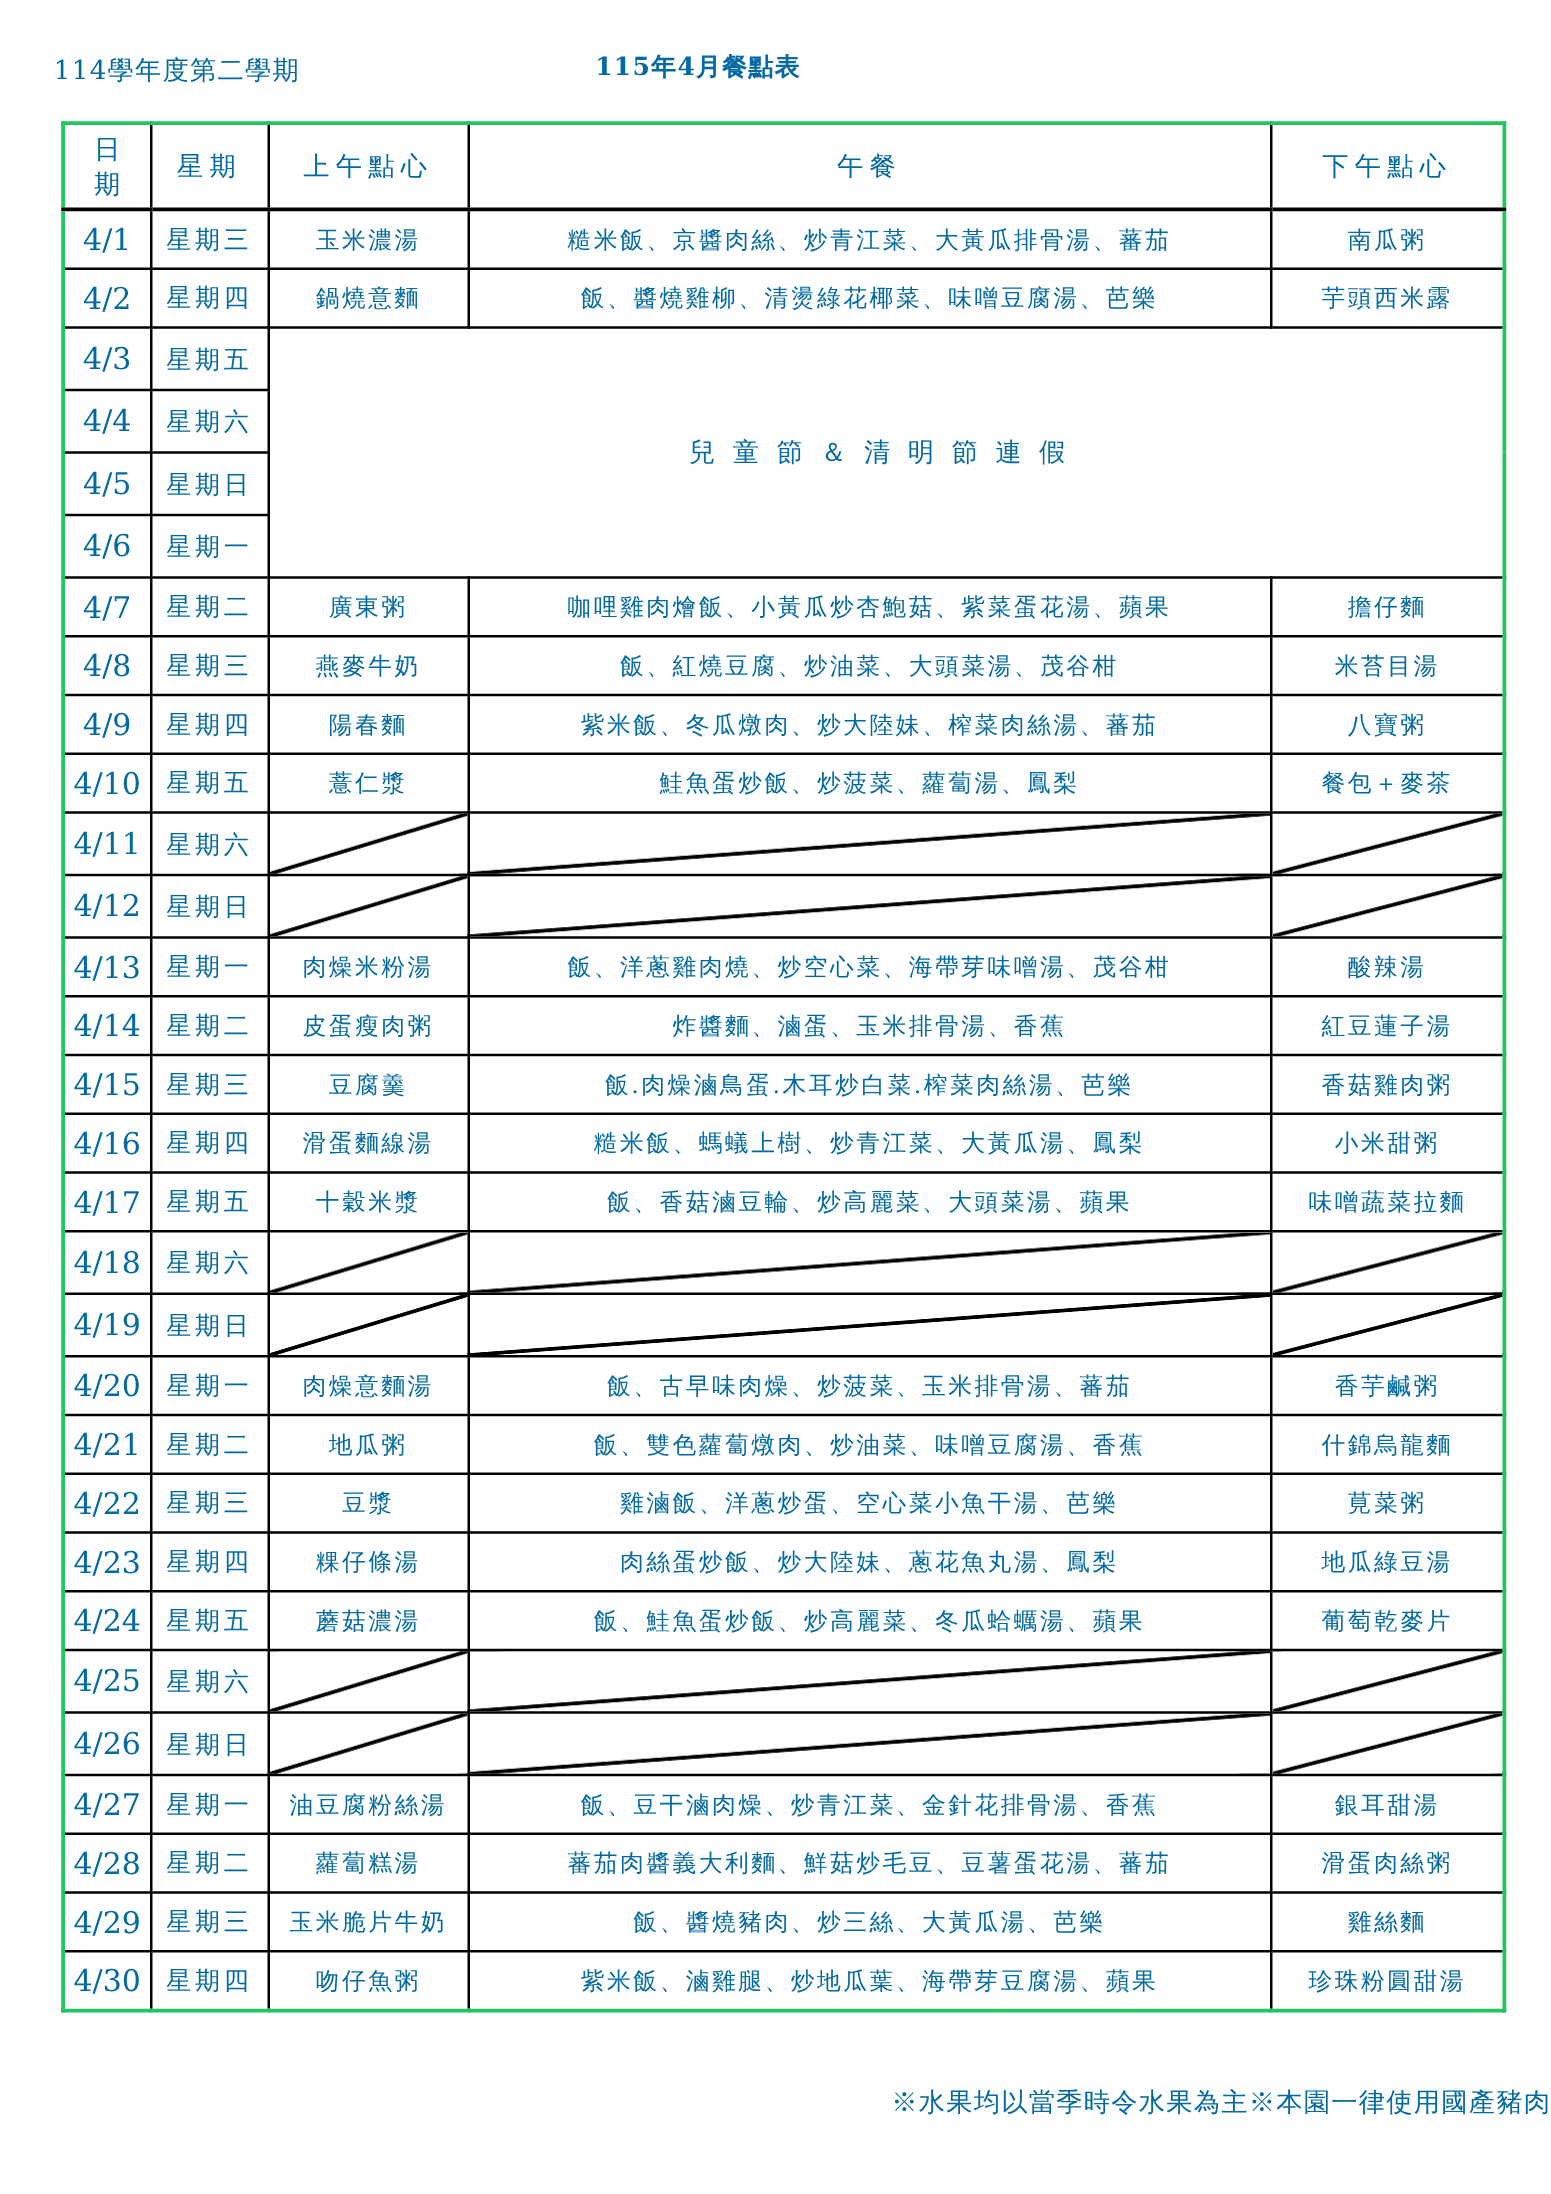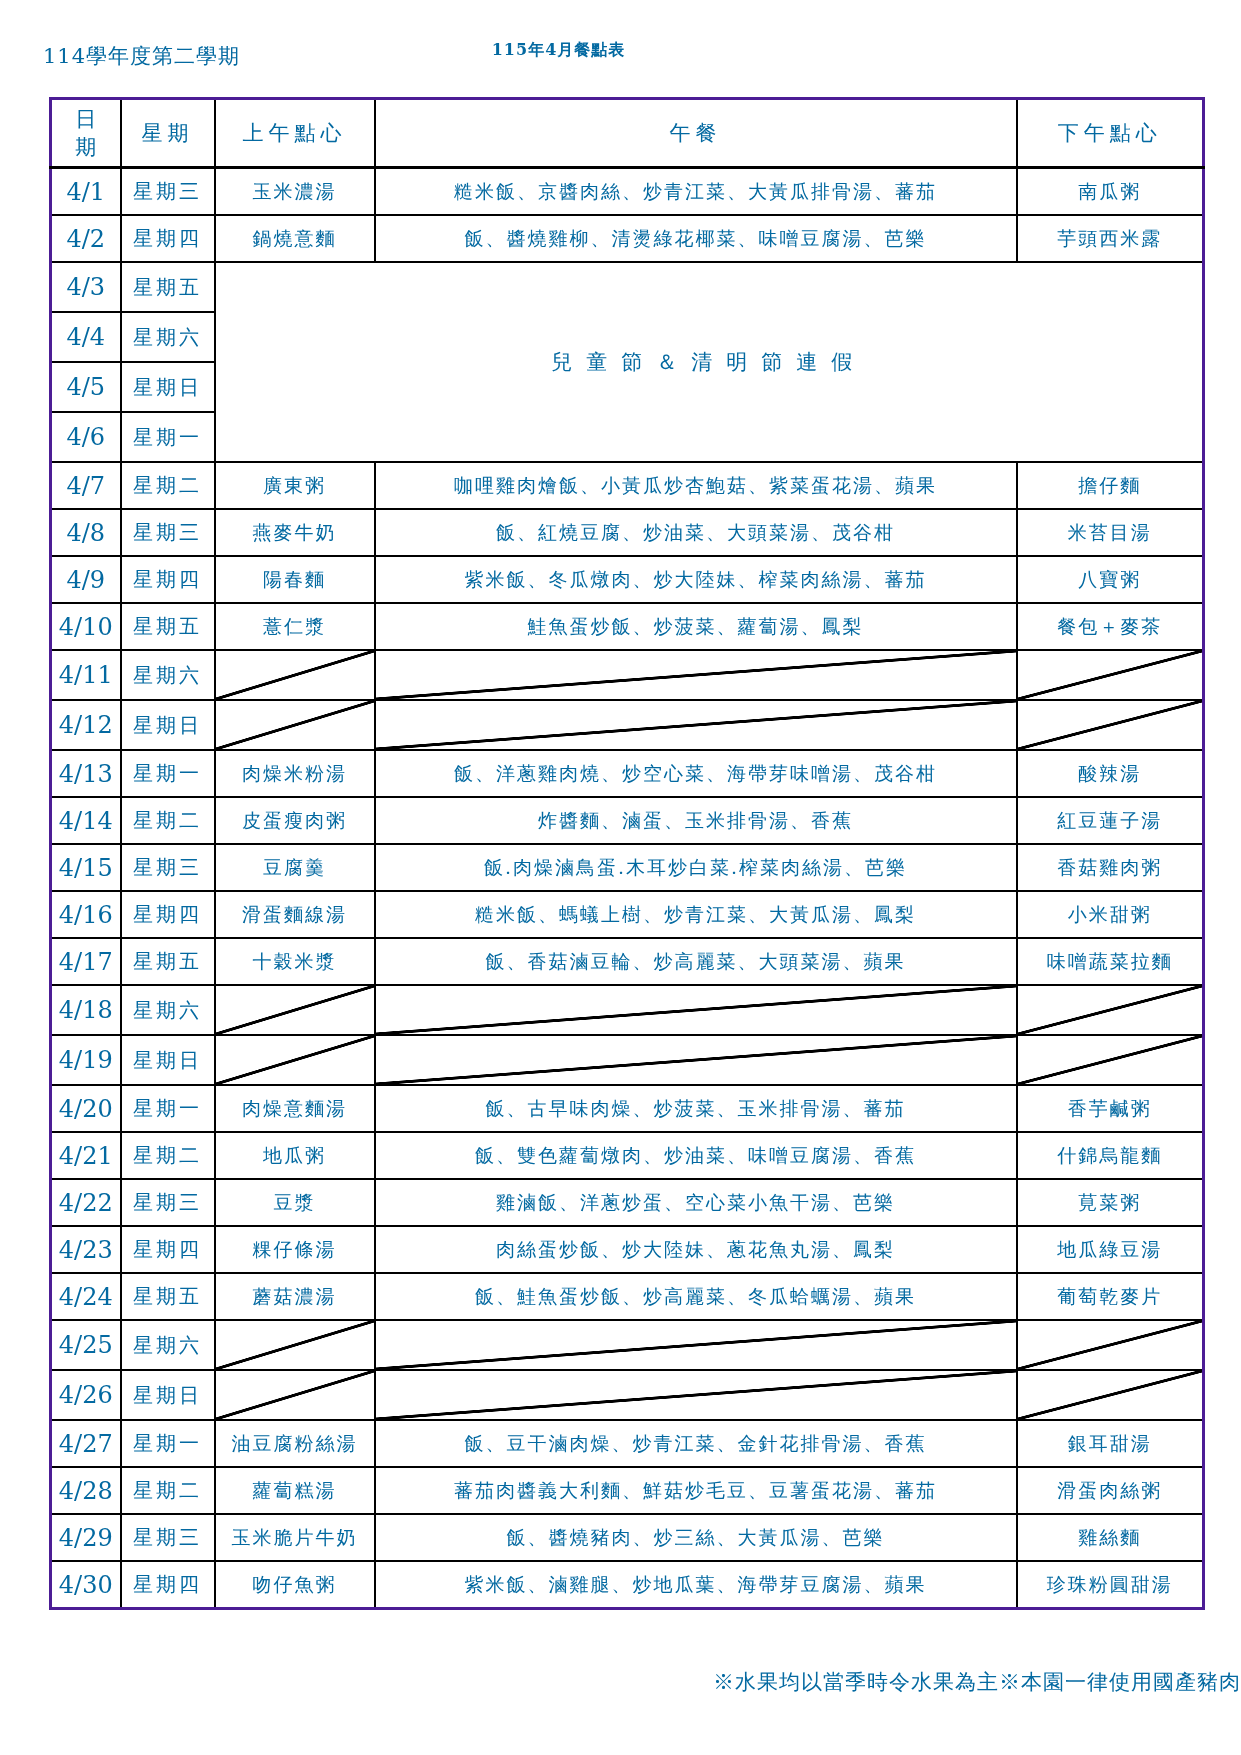--- a/index.html
+++ b/index.html
@@ -9,27 +9,27 @@
     background:#ffffff;color:#0369a1;
     font-family:"DejaVu Serif","Liberation Serif",serif;
     overflow:hidden;
   }
   .semester{
     position:absolute;left:43px;top:42px;
     font-size:21px;letter-spacing:1px;
   }
   .doc-title{
     position:absolute;left:0;top:40px;width:1117px;
-    text-align:center;font-size:16px;font-weight:bold;letter-spacing:1px;
+    text-align:center;font-size:20px;font-weight:bold;letter-spacing:1px;
   }
   table.menu{
     position:absolute;left:49px;top:97px;
     border-collapse:collapse;table-layout:fixed;
     width:1153px;
-    border:3px solid #4c1d95;
+    border:3px solid #22c55e;
   }
   table.menu th, table.menu td{
     border:2px solid #000;
     text-align:center;vertical-align:middle;
     padding:0 2px;
     font-weight:normal;
     overflow:hidden;
   }
   col.c1{width:70px}
   col.c2{width:94px}

